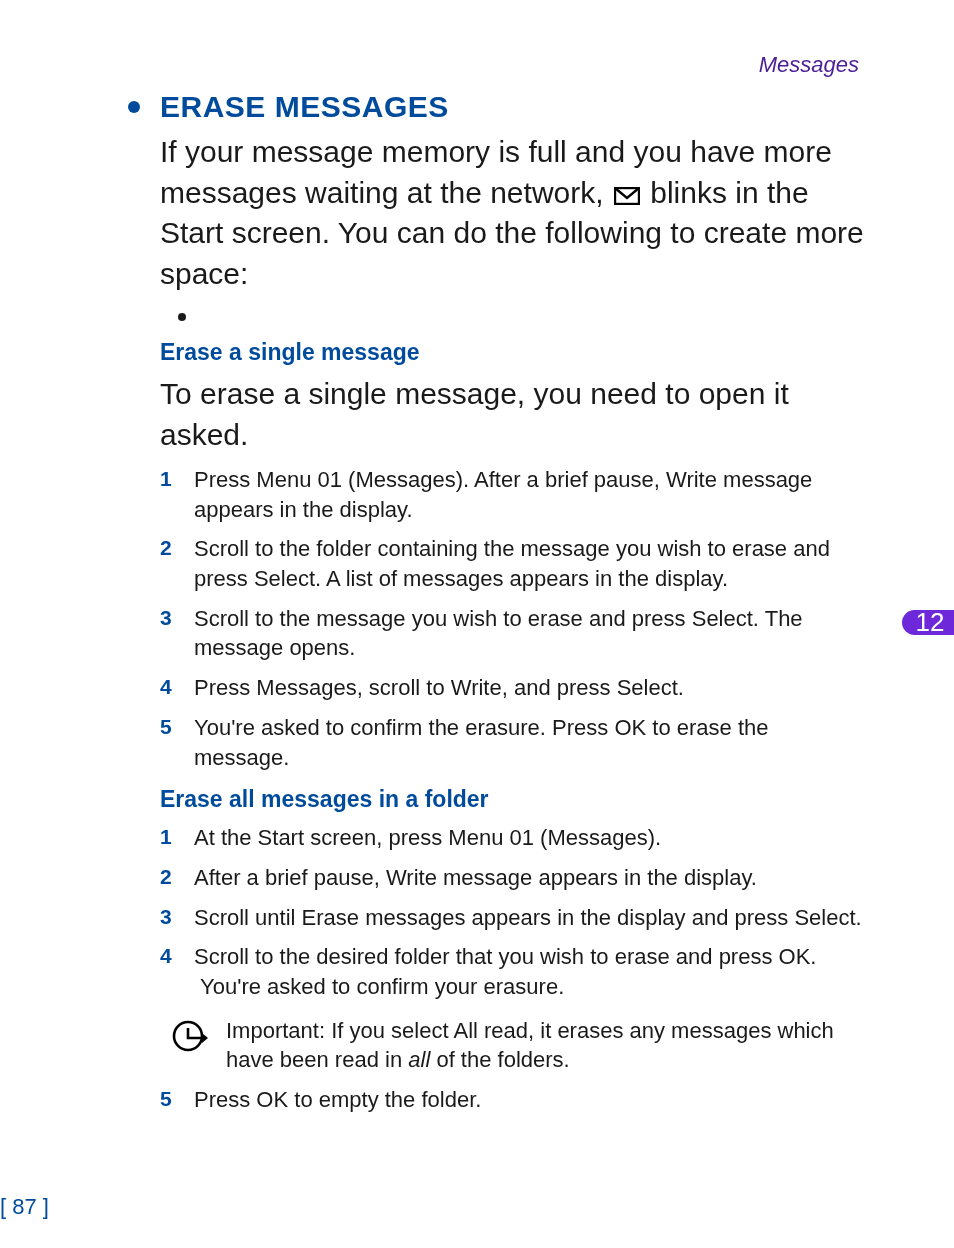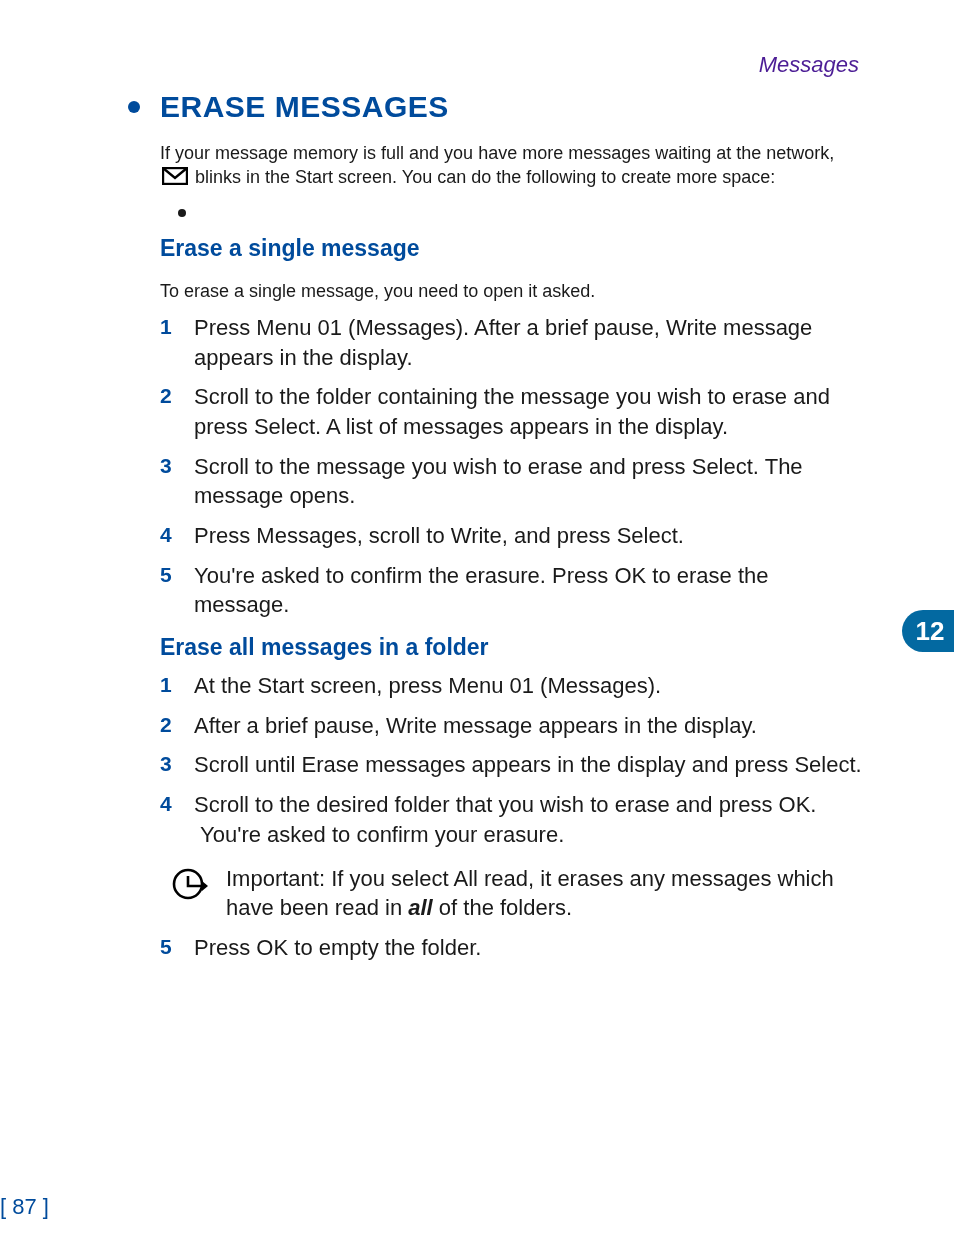--- a/index.html
+++ b/index.html
@@ -45,23 +45,23 @@
     flex: none;
   }
   .h1-text {
     color: #004b9c;
     font-weight: 700;
     font-size: 30px;
     letter-spacing: 0.5px;
     font-stretch: condensed;
   }
   .para {
-    font-size: 18px;
+    font-size: 30px;
     line-height: 1.35;
-    margin: 17px 0 8px 40px;
+    margin: 8px 0 8px 40px;
     font-stretch: condensed;
   }
   .bullet-list {
     margin: 8px 0 18px 50px;
   }
   .bullet-item {
     display: flex;
     font-size: 22px;
     line-height: 1.6;
     margin: 6px 0;
@@ -94,21 +94,21 @@
     color: #004b9c;
     font-weight: 700;
     width: 34px;
     flex: none;
     font-size: 21px;
   }
   .num-body {
     flex: 1;
   }
   b { font-weight: 400; }
-  i { font-style: italic; font-weight: bold; }
+  i { font-style: italic; }
   .envelope-icon {
     display: inline-block;
     width: 26px;
     height: 18px;
     vertical-align: -2px;
     margin: 0 2px;
   }
   .note-row {
     display: flex;
     margin: 10px 0 10px 52px;
@@ -132,26 +132,26 @@
     width: 954px;
     text-align: left;
     color: #004b9c;
     font-size: 22px;
   }
   .chapter-tab {
     position: absolute;
     right: 0;
     top: 610px;
     width: 52px;
-    height: 42px;
-    background: #0369a1;
+    height: 25px;
+    background: #6d28d9;
     border-top-left-radius: 21px;
     border-bottom-left-radius: 21px;
     color: #ffffff;
-    font-weight: 700;
+    font-weight: 400;
     font-size: 26px;
     display: flex;
     align-items: center;
     justify-content: center;
     padding-left: 4px;
     box-sizing: border-box;
   }
 </style>
 </head>
 <body>

